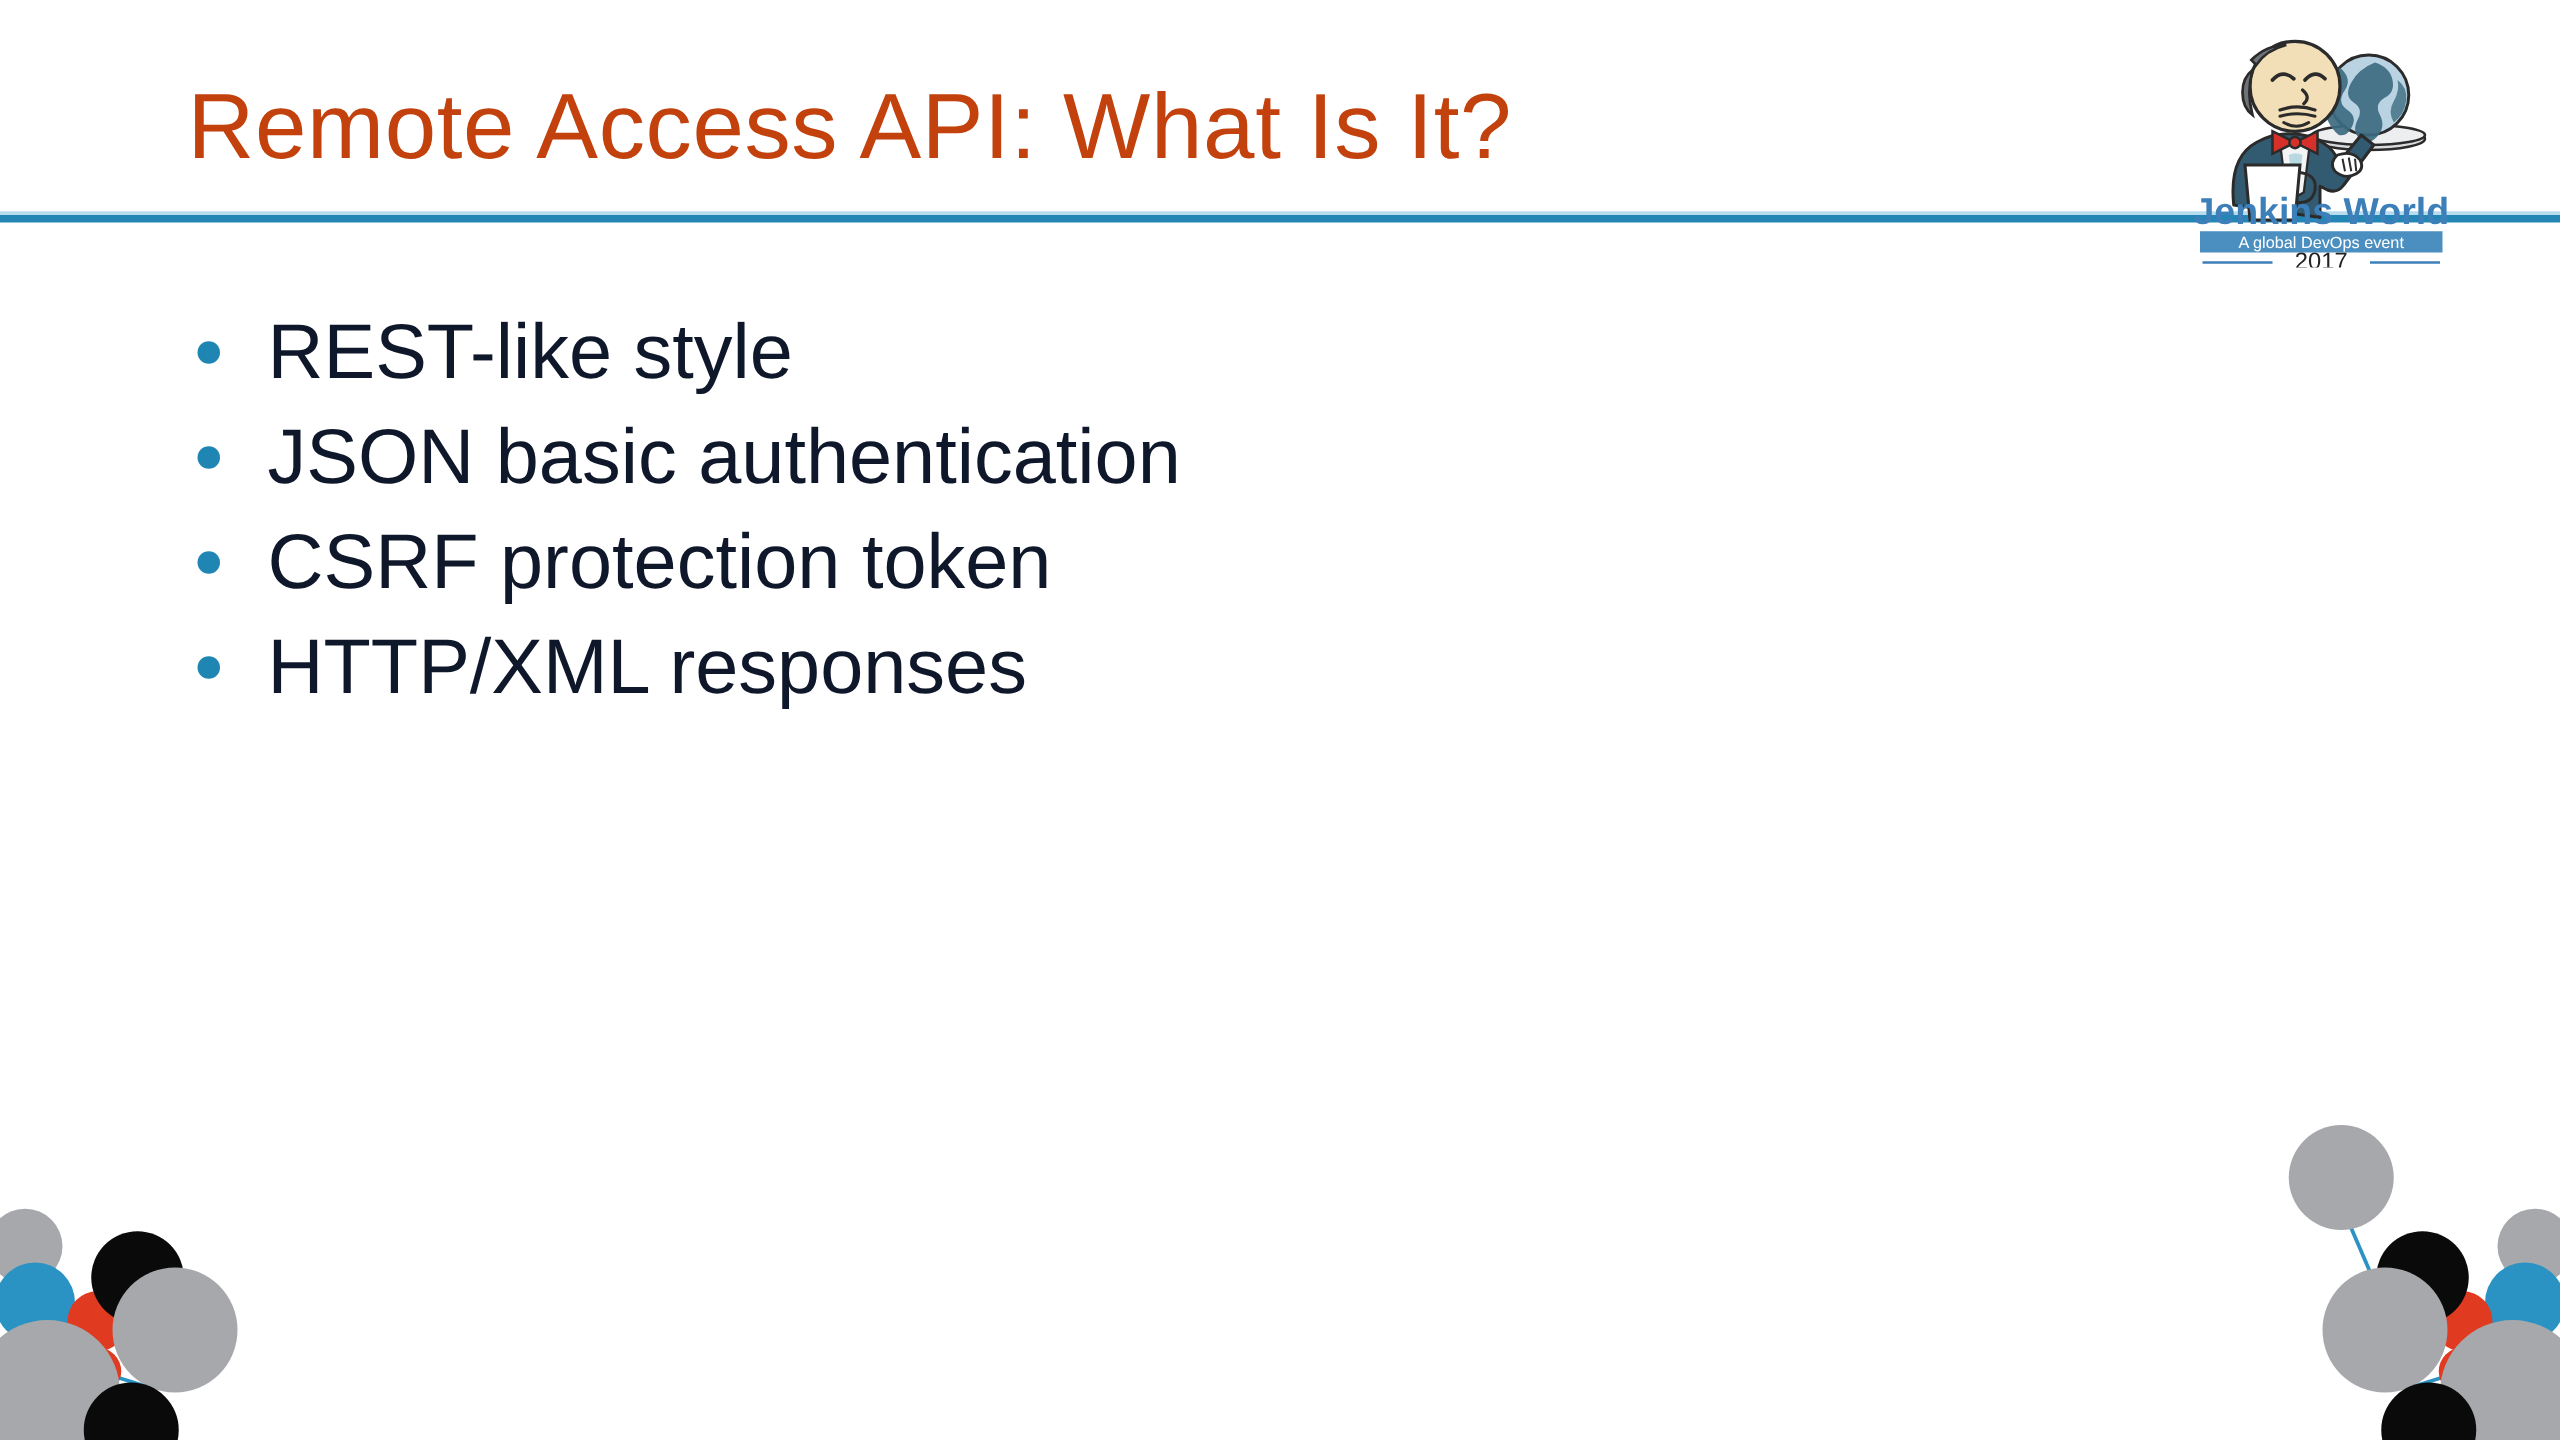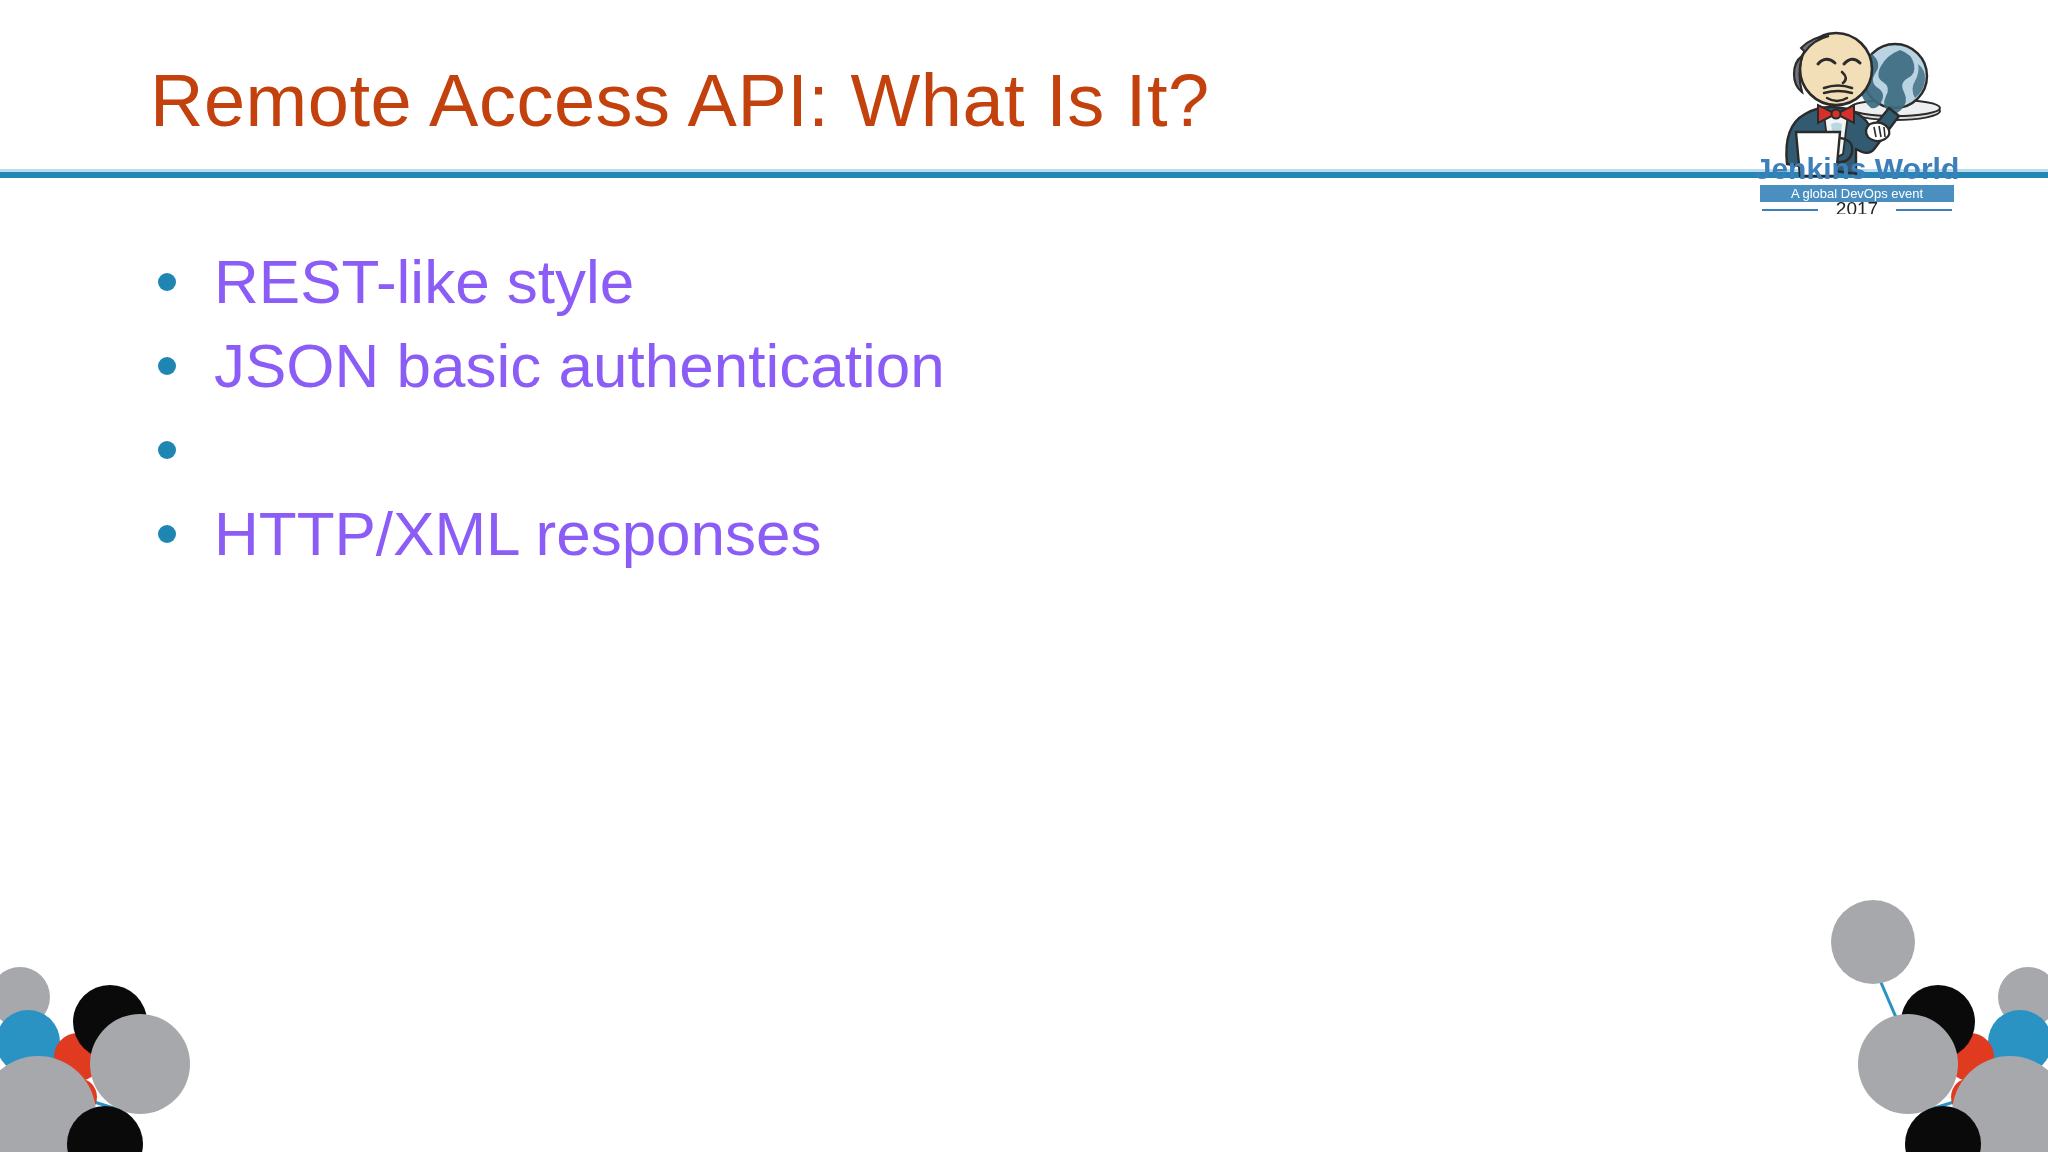--- a/index.html
+++ b/index.html
@@ -69,21 +69,21 @@
     width: 18px;
     height: 18px;
     border-radius: 50%;
     background: #1f86b4;
     margin-left: 8px;
     margin-right: 38px;
   }
   .bullet-text {
     font-size: 62px;
     font-weight: 400;
-    color: #8b5cf6;
+    color: #0f172a;
     white-space: nowrap;
     line-height: 1;
   }
 
   
   .jw-logo {
     position: absolute;
     left: 1732px;
     top: 14px;
     width: 250px;
@@ -125,20 +125,21 @@
       <span class="bullet-text">REST-like style</span>
     </div>
 
     <div class="bullet-item">
       <span class="bullet-dot"></span>
       <span class="bullet-text">JSON basic authentication</span>
     </div>
 
     <div class="bullet-item">
       <span class="bullet-dot"></span>
+      <span class="bullet-text">CSRF protection token</span>
     </div>
 
     <div class="bullet-item">
       <span class="bullet-dot"></span>
       <span class="bullet-text">HTTP/XML responses</span>
     </div>
 
   </div>
 
   <div class="jw-logo">

